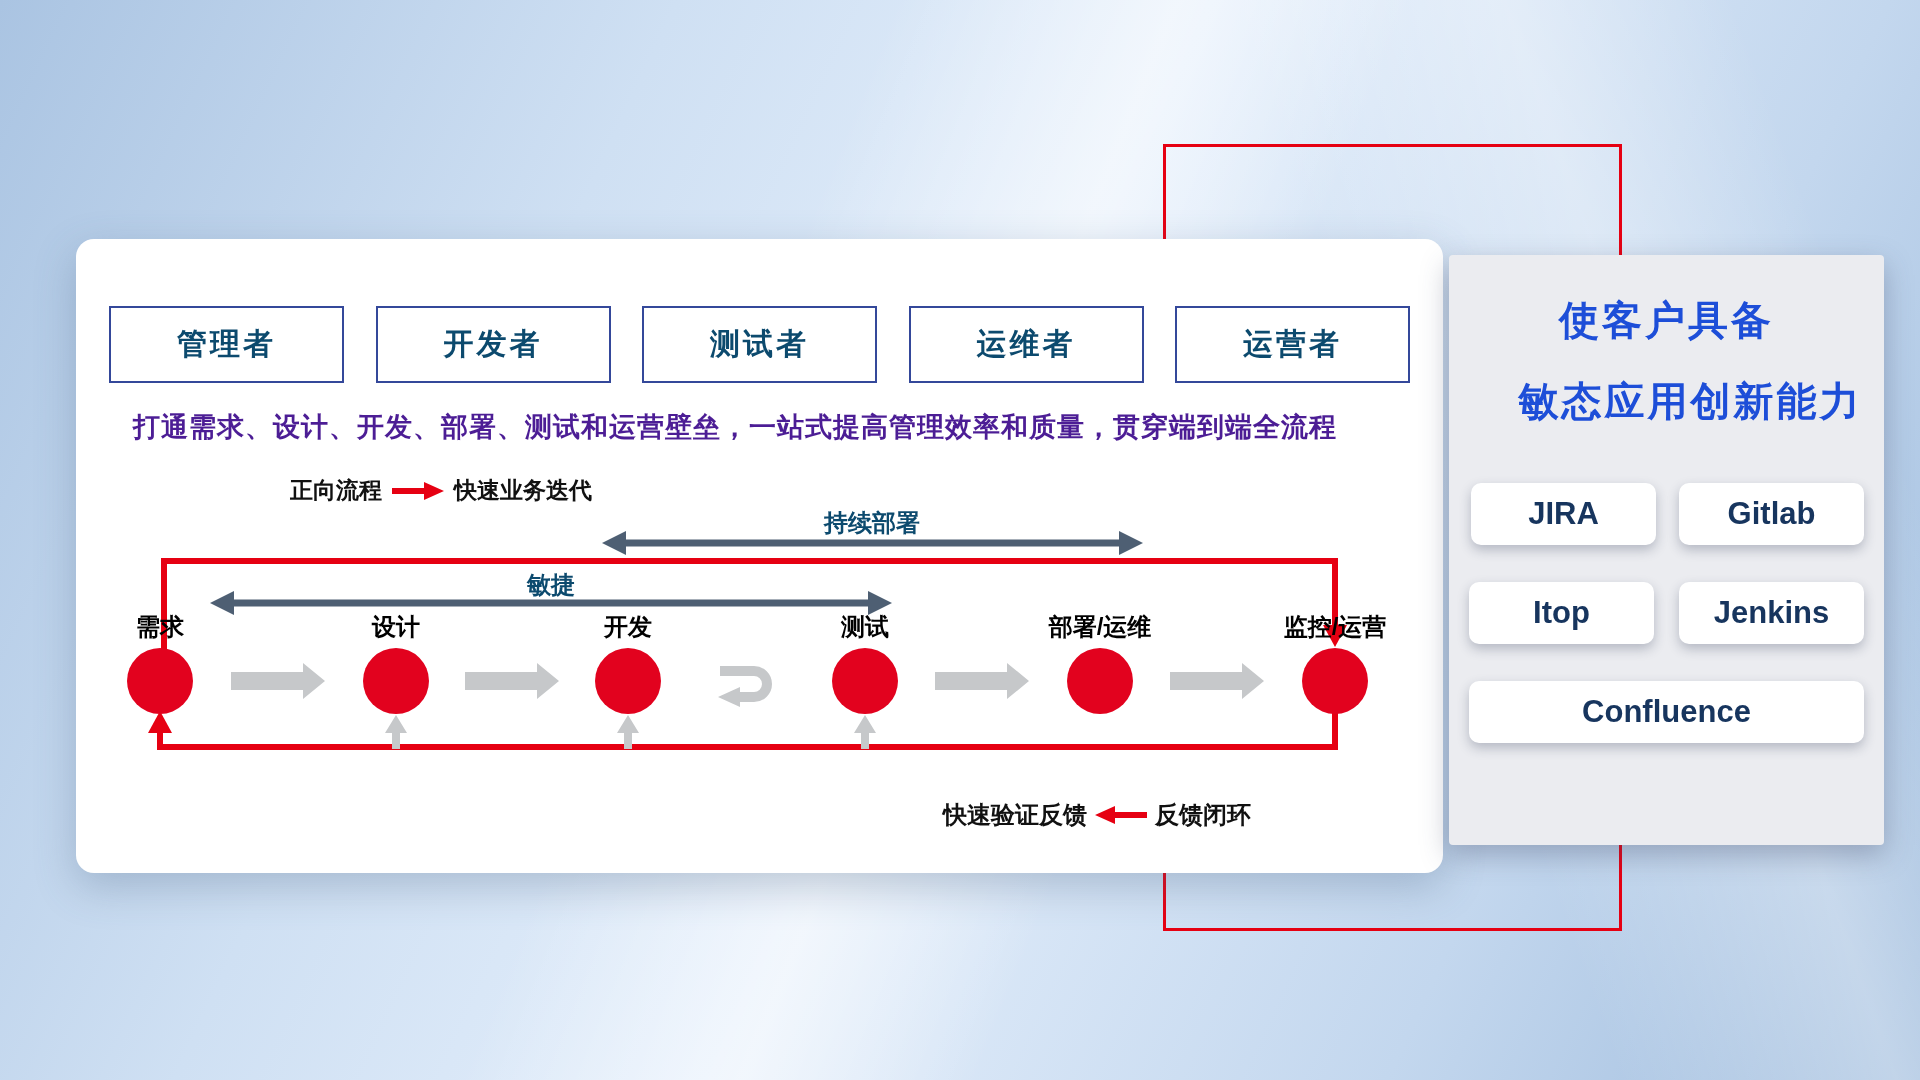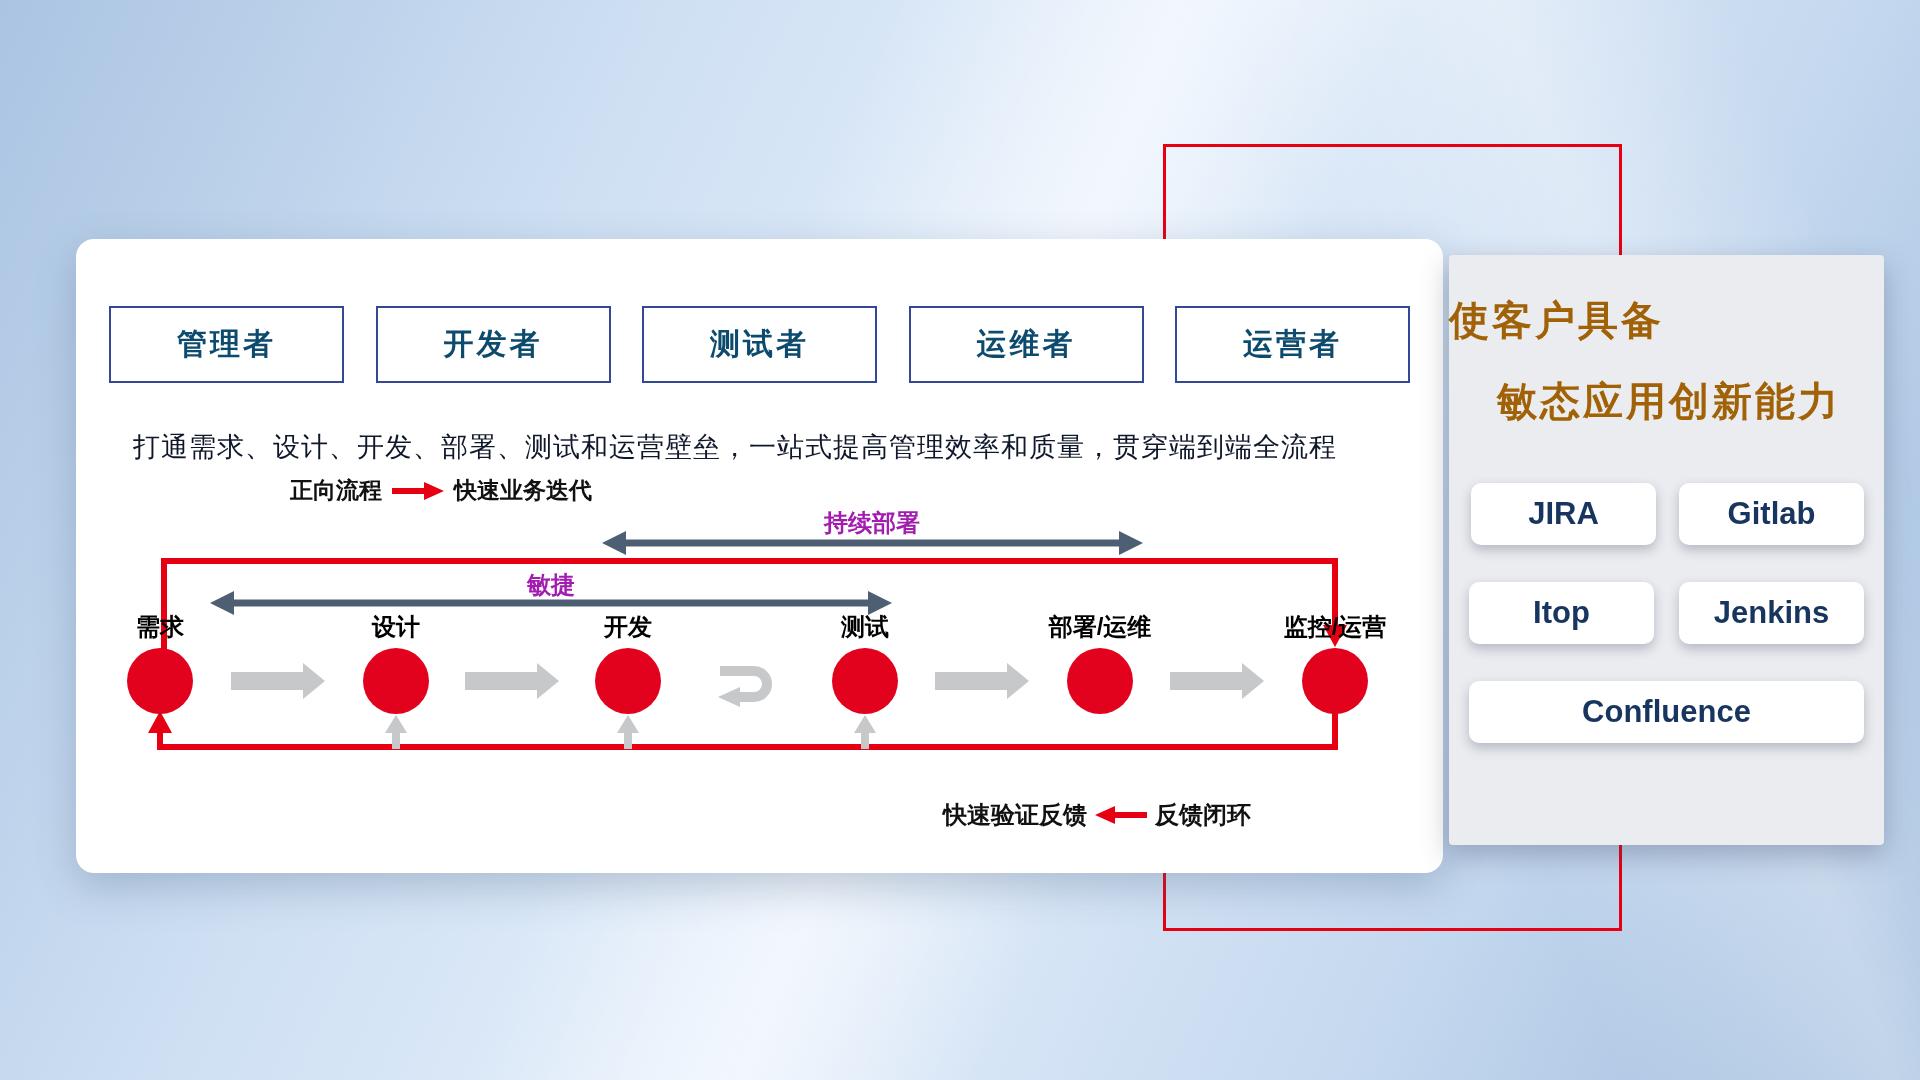--- a/index.html
+++ b/index.html
@@ -21,41 +21,41 @@
   .card { position:absolute; left:76px; top:239px; width:1367px; height:634px;
     background:#ffffff; border-radius:18px; box-shadow:0 14px 42px rgba(70,95,130,.30); z-index:2; }
 
   .roles { position:absolute; left:33px; top:67px; width:1301px;
     display:flex; justify-content:space-between; }
   .role { width:235px; height:77px; border:2px solid #34489a; background:#fff;
     color:#0c4a6e; font-size:30px; font-weight:bold; letter-spacing:3px;
     display:flex; align-items:center; justify-content:center; }
 
   .desc { position:absolute; left:57px; top:170px; width:1280px;
-    font-size:27px; font-weight:normal; color:#0f172a; letter-spacing:1px;margin-top:20px; }
+    font-size:27px; font-weight:bold; color:#4c1d95; letter-spacing:1px; }
 
   .legend { position:absolute; display:flex; align-items:center; gap:10px;
     font-size:23px; font-weight:bold; color:#111; }
   .legend.forward { left:214px; top:236px; }
   .legend.feedback { left:867px; top:560px; gap:8px; font-size:24px; }
   .legend svg { display:block; }
 
   .diagram-svg { position:absolute; left:0; top:0; width:1367px; height:634px; pointer-events:none; }
 
   .stage-label { position:absolute; top:372px; transform:translateX(-50%);
     font-size:24px; font-weight:bold; color:#000; white-space:nowrap; }
   .range-label { position:absolute; transform:translateX(-50%);
-    font-size:24px; font-weight:bold; color:#a21caf; white-space:nowrap;text-align:center; }
+    font-size:24px; font-weight:bold; color:#0c4a6e; white-space:nowrap;text-align:center; }
   .range-label.cd { left:796px; top:268px; }
   .range-label.agile { left:475px; top:330px; }
 
   
   .panel { position:absolute; left:1449px; top:255px; width:435px; height:590px;
     background:#ebecf0; border-radius:4px; box-shadow:0 10px 28px rgba(60,70,100,.35); z-index:3; }
-  .panel-title { font-weight:bold; color:#a16207; letter-spacing:3px; }
+  .panel-title { text-align:center; font-weight:bold; color:#1d4ed8; letter-spacing:3px; }
   .panel-title.l1 { margin-top:38px; font-size:40px; }
   .panel-title.l2 { margin-top:26px; font-size:40px;padding-left:48px; }
   .tool { position:absolute; background:#ffffff; border-radius:10px;
     box-shadow:0 5px 12px rgba(40,50,80,.28);
     display:flex; align-items:center; justify-content:center;
     font-size:31px; font-weight:bold; color:#17355e; }
   .tool.jira       { left:22px;  top:228px; width:185px; height:62px; }
   .tool.gitlab     { left:230px; top:228px; width:185px; height:62px; }
   .tool.itop       { left:20px;  top:327px; width:185px; height:62px; }
   .tool.jenkins    { left:230px; top:327px; width:185px; height:62px; }

